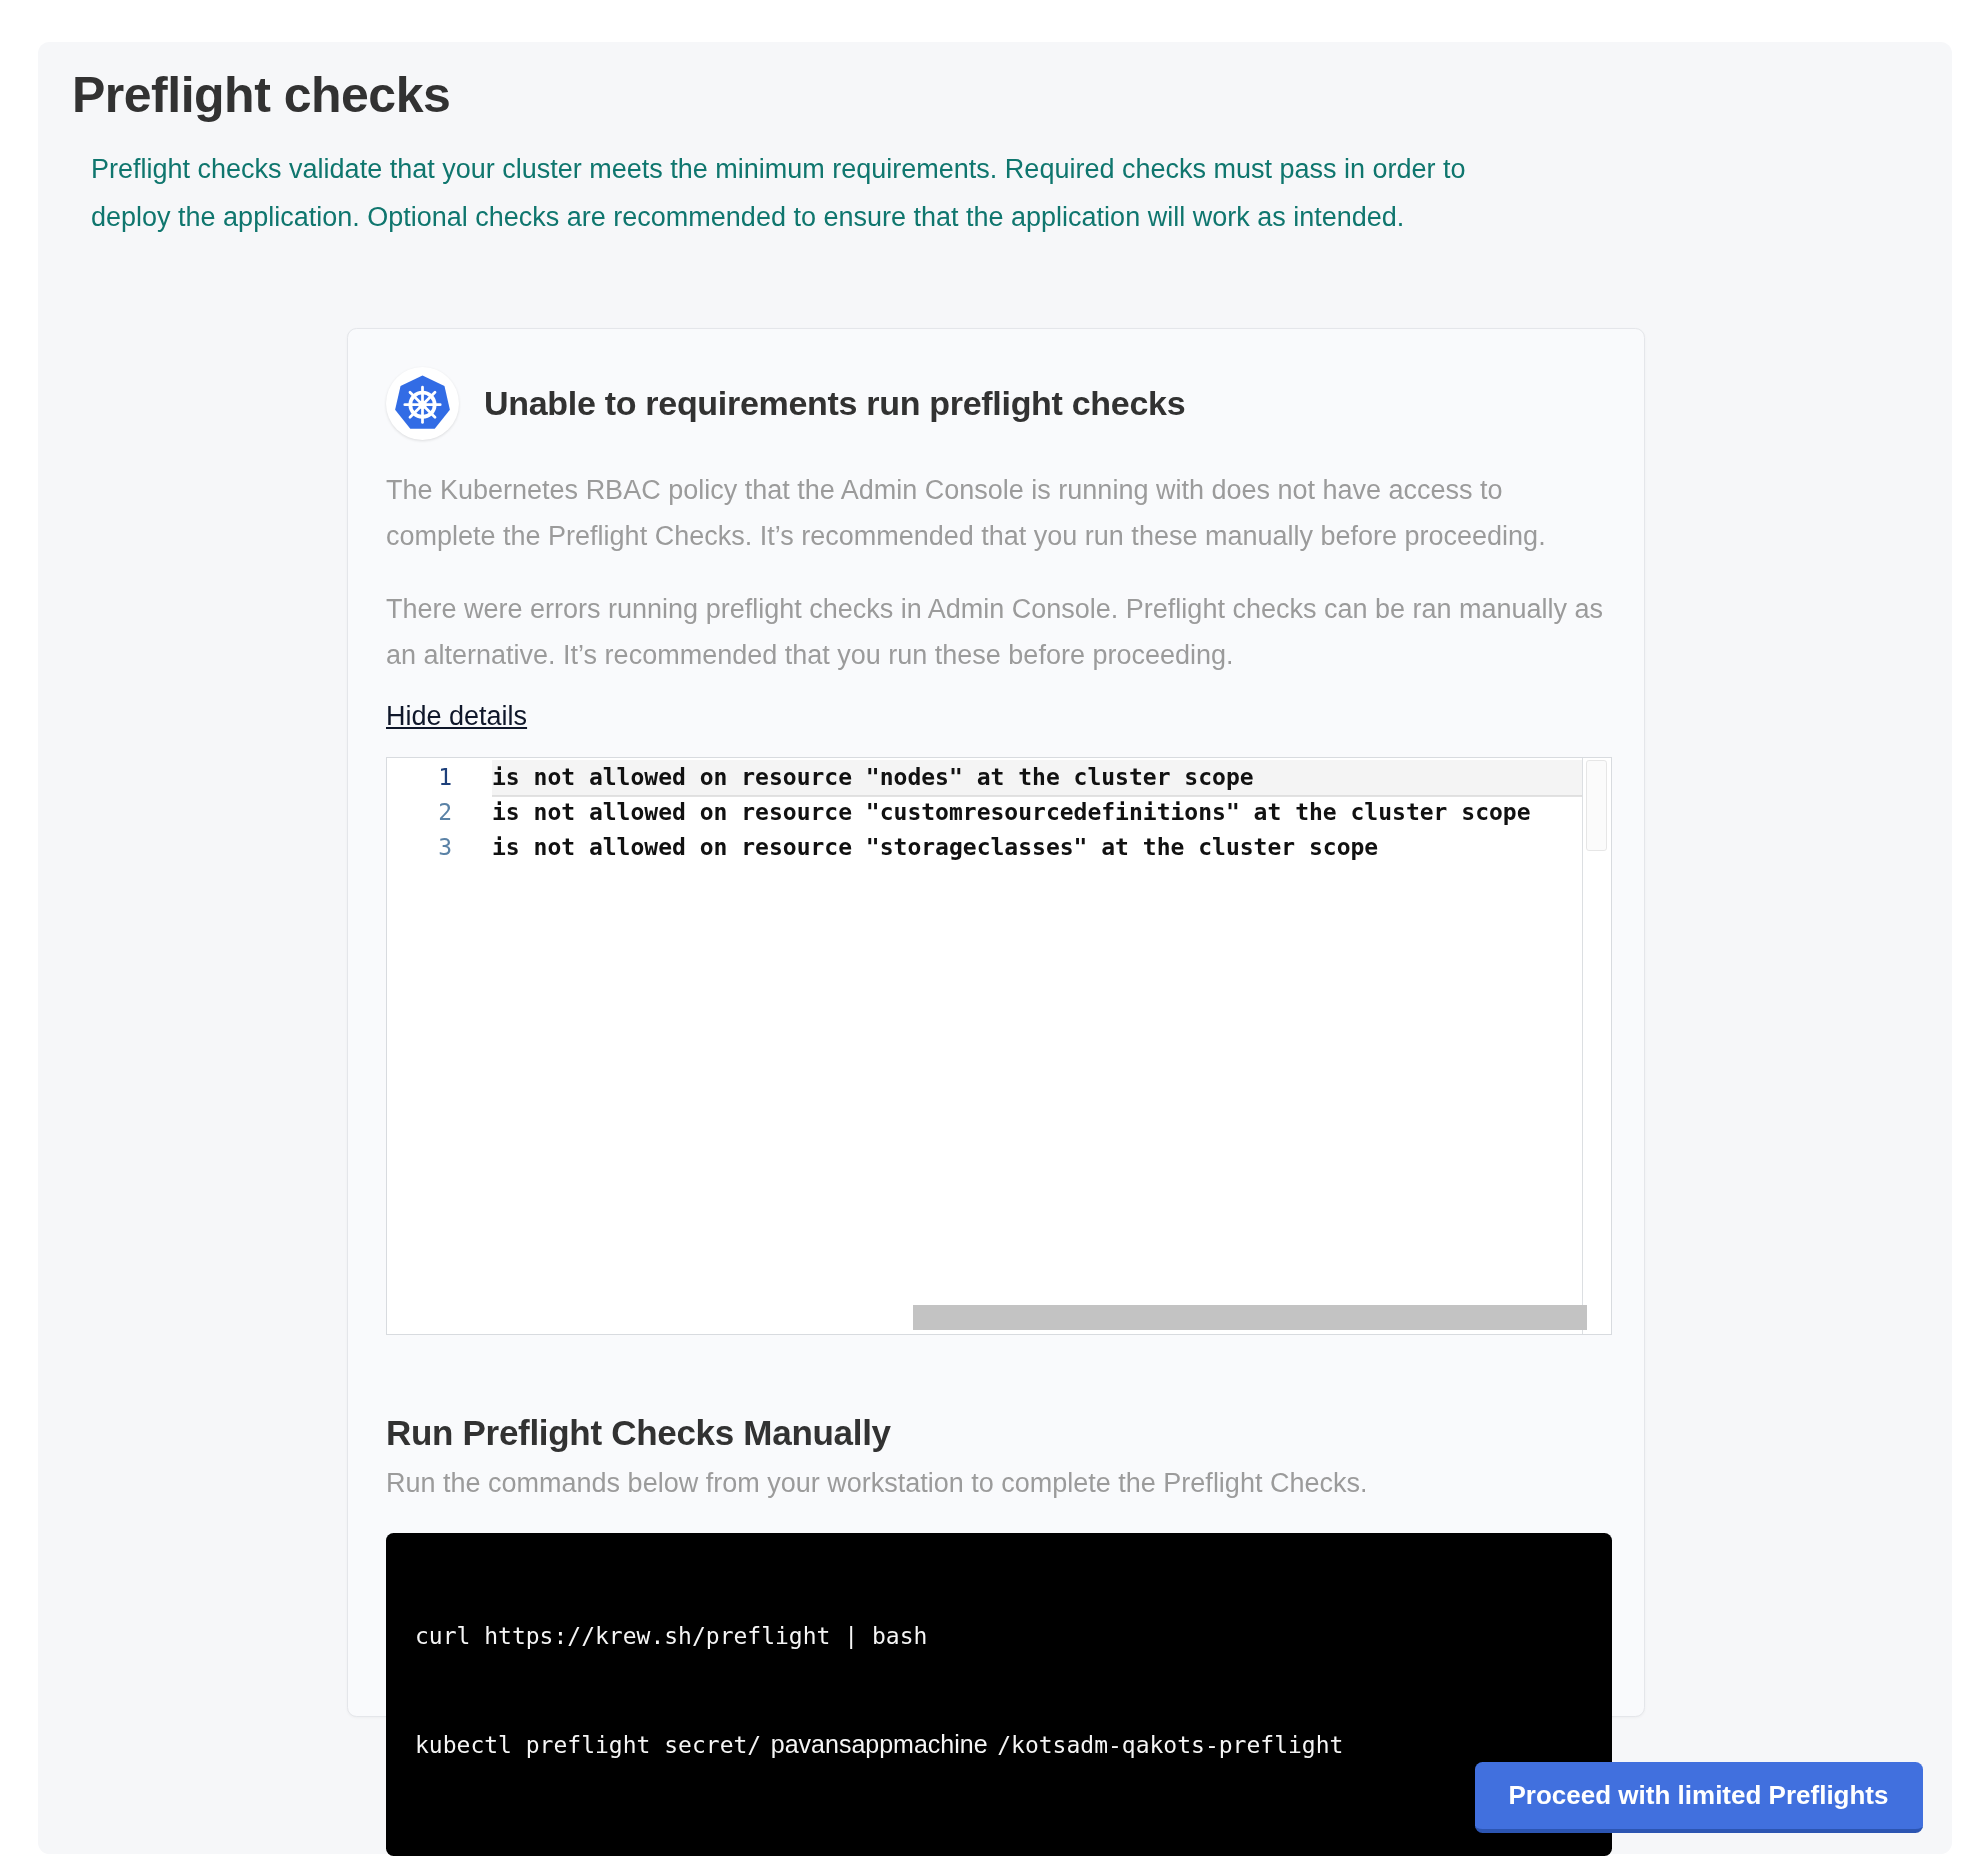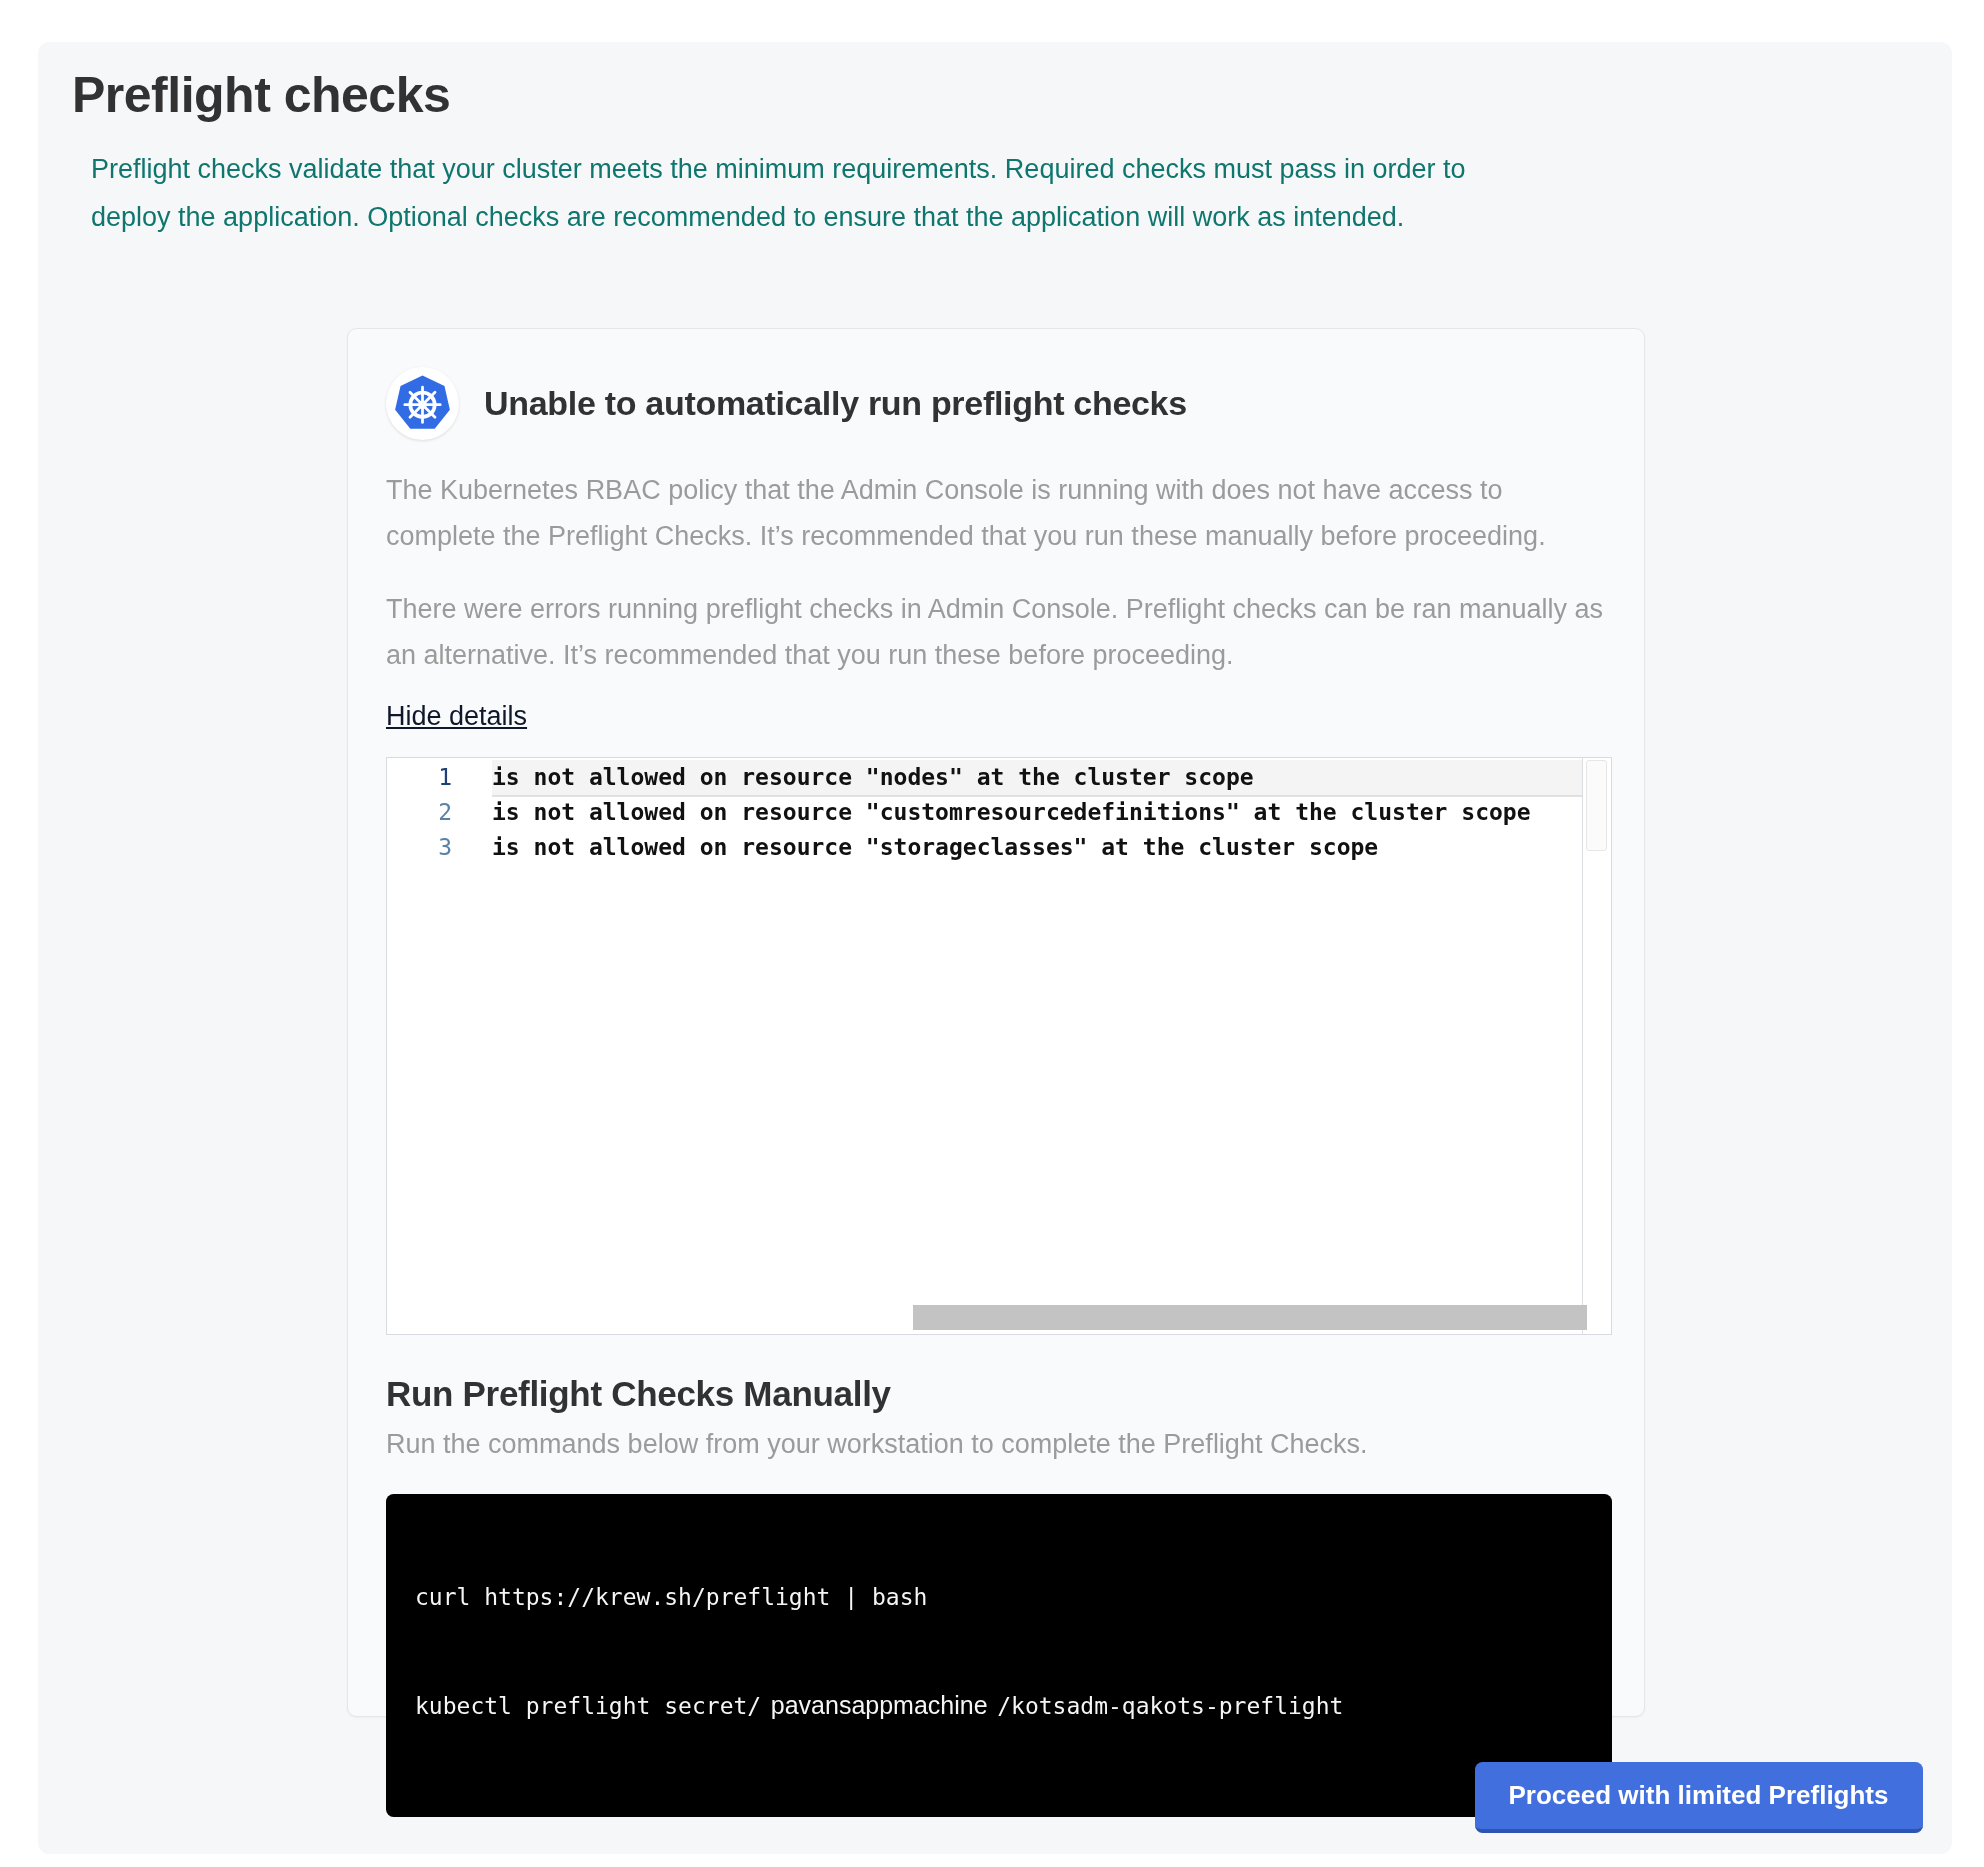--- a/index.html
+++ b/index.html
@@ -98,21 +98,21 @@
     border: 1px solid #e6e6e6;
     border-radius: 2.9px;
   }
   .hscroll-thumb {
     position: absolute;
     left: 526px; bottom: 3.8px;
     width: 674px; height: 25px;
     background: #c3c3c3;
   }
   .manual-title {
-    margin-top: 39px;
+    margin-top: 78px;
     font-size: 35px;
     font-weight: bold;
     color: #323232;
     letter-spacing: -0.3px;
   }
   .manual-subtitle { margin-top: 15.3px; font-size: 27px; color: #9b9b9b; }
   .codeblock {
     margin-top: 34px;
     width: 1226px;
     background: #000000;
@@ -162,21 +162,21 @@
             <line x1="50" y1="52" x2="79" y2="52"></line>
             <line x1="50" y1="52" x2="29.5" y2="31.5"></line>
             <line x1="50" y1="52" x2="70.5" y2="31.5"></line>
             <line x1="50" y1="52" x2="29.5" y2="72.5"></line>
             <line x1="50" y1="52" x2="70.5" y2="72.5"></line>
           </g>
           <circle cx="50" cy="52" r="20" fill="none" stroke="#ffffff" stroke-width="6"></circle>
           <circle cx="50" cy="52" r="7" fill="#ffffff"></circle>
         </svg>
       </span>
-      <h2 class="card-title">Unable to automatically run preflight checks</h2>
+      <h2 class="card-title">Unable to requirements run preflight checks</h2>
     </div>
 
     <p class="card-para">The Kubernetes RBAC policy that the Admin Console is running with does not have access to complete the Preflight Checks. It’s recommended that you run these manually before proceeding.</p>
     <p class="card-para">There were errors running preflight checks in Admin Console. Preflight checks can be ran manually as an alternative. It’s recommended that you run these before proceeding.</p>
 
     <a class="hide-details">Hide details</a>
 
     <div class="editor">
       <div class="editor-content">
         <div class="editor-line active">

